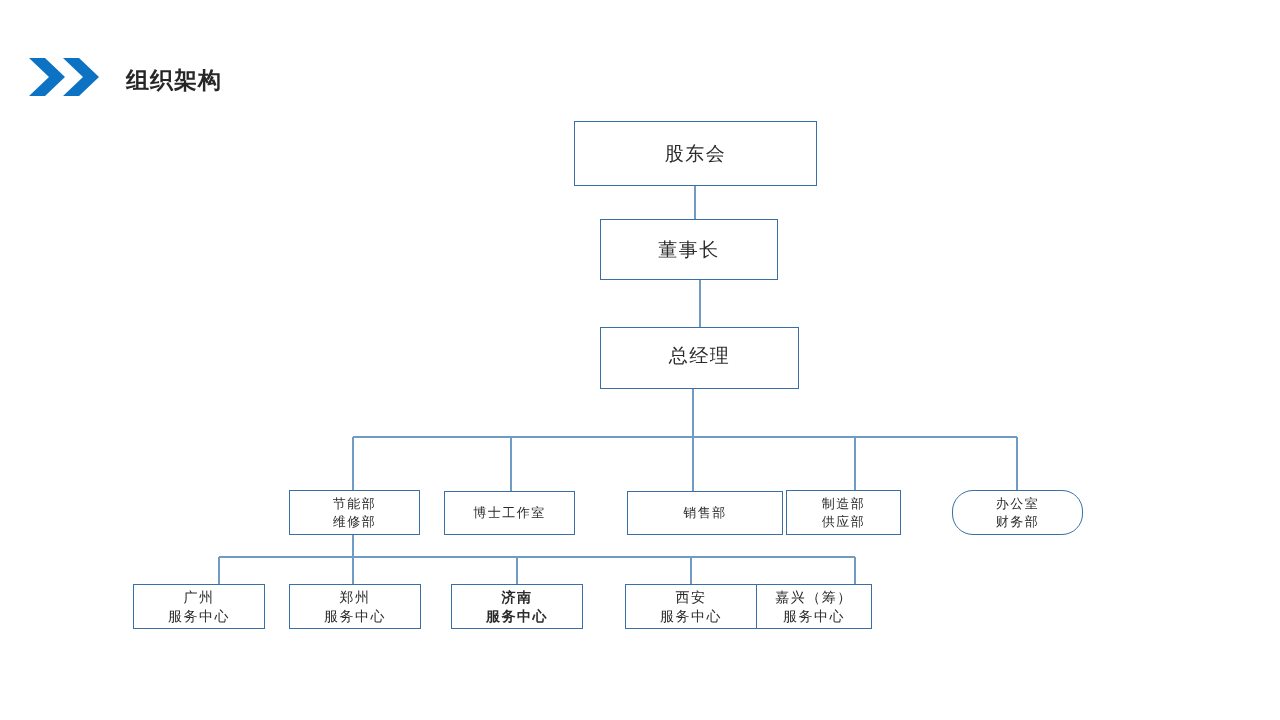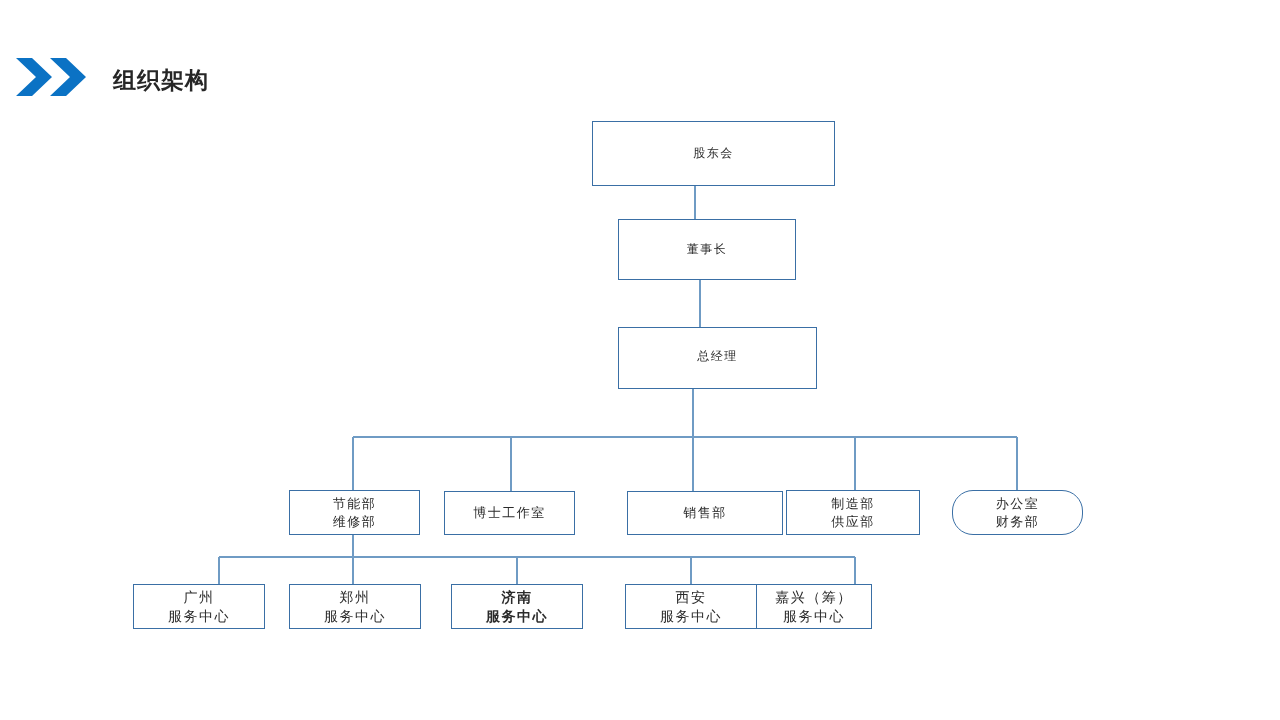--- a/index.html
+++ b/index.html
@@ -11,21 +11,21 @@
     width: 1280px;
     height: 720px;
     position: relative;
     overflow: hidden;
     font-family: "Liberation Sans", "DejaVu Sans", sans-serif;
   }
 
   
   .header {
     position: absolute;
-    left: 0;
+    left: 13px;
     top: 0;
     width: 1088px;
     height: 120px;
   }
   .chevrons {
     position: absolute;
     left: 14px;
     top: 56px;
     width: 78px;
     height: 42px;
@@ -78,21 +78,21 @@
     align-items: center;
     justify-content: center;
     color: #2b2b2b;
     text-align: center;
     line-height: 1.32;
     letter-spacing: 1.5px;
     white-space: nowrap;
   }
   .node .ln { display: block; }
 
-  .lvl-top   { font-size: 12px; margin-left: 18px; }
+  .lvl-top   { font-size: 19px; }
   .lvl-dept  { font-size: 13px; }
   .lvl-svc   { font-size: 14px; }
 </style>
 </head>
 <body>
 
 <div class="header">
   <div class="chevrons">
     <span class="chev chev-1">
       <svg width="40" height="42" viewBox="0 0 40 42">
@@ -157,21 +157,21 @@
   </div>
 
   <div class="node lvl-dept" style="left:444px; top:491px; width:131px; height:44px;">
     <span class="ln">博士工作室</span>
   </div>
 
   <div class="node lvl-dept" style="left:627px; top:491px; width:156px; height:44px;">
     <span class="ln">销售部</span>
   </div>
 
-  <div class="node lvl-dept" style="left:786px; top:490px; width:134px; height:45px;text-align:right;">
+  <div class="node lvl-dept" style="left:786px; top:490px; width:115px; height:45px;text-align:right;">
     <span class="ln">制造部</span>
     <span class="ln">供应部</span>
   </div>
 
   <div class="node lvl-dept" style="left:952px; top:490px; width:131px; height:45px;border-radius:21px;">
     <span class="ln">办公室</span>
     <span class="ln">财务部</span>
   </div>
 
   <div class="node lvl-svc" style="left:133px; top:584px; width:132px; height:45px;">

